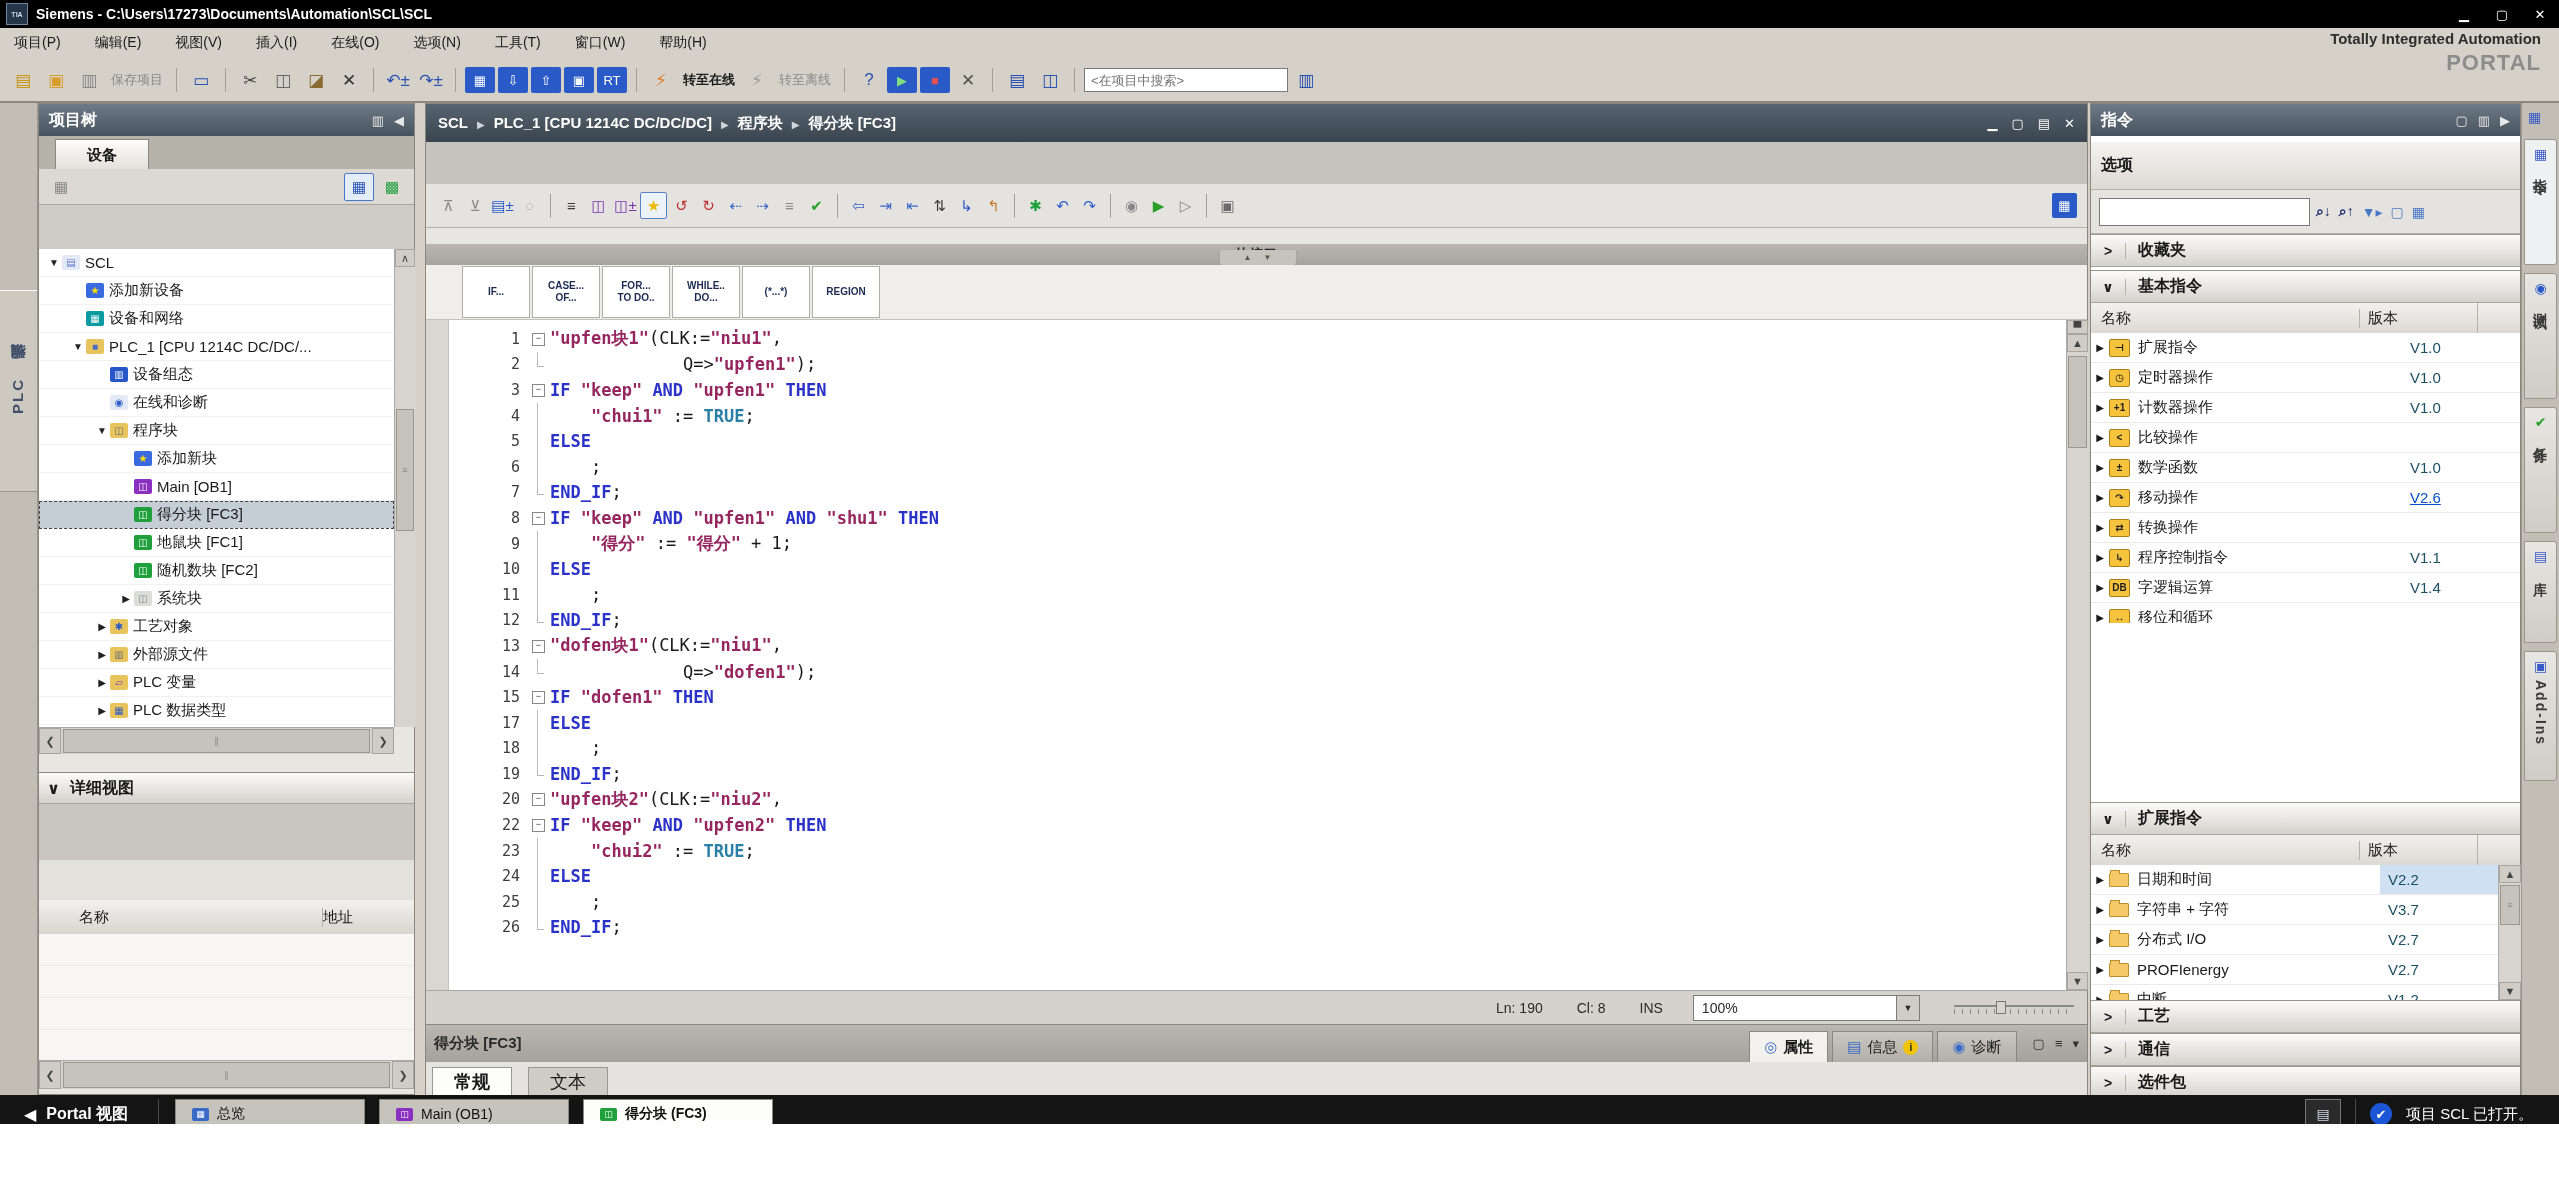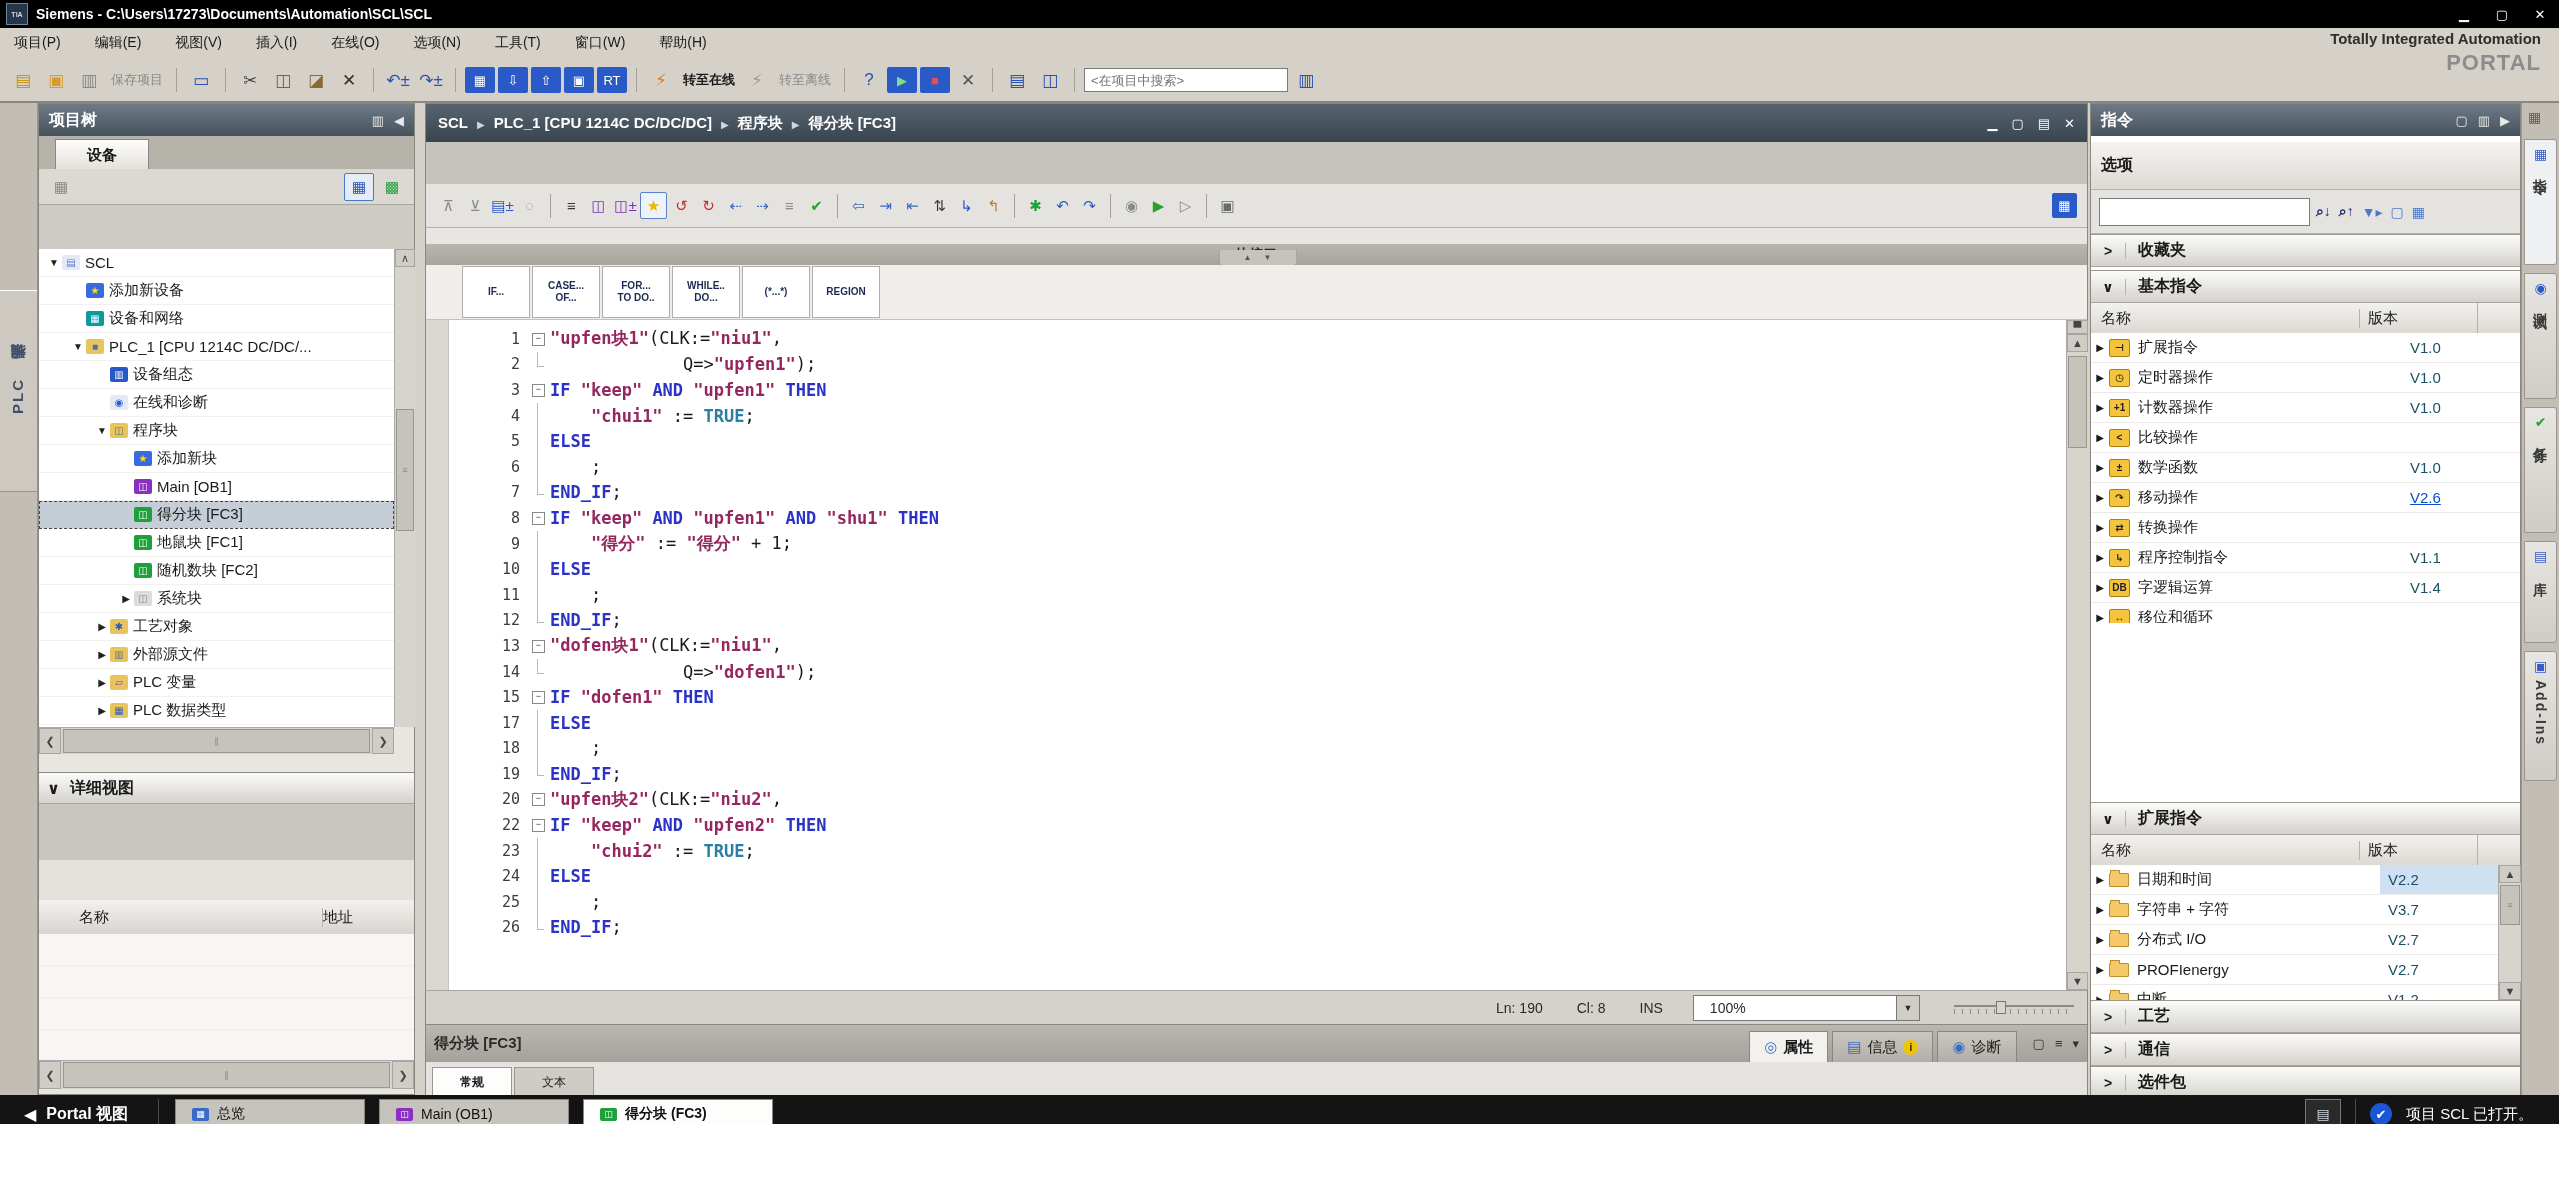--- a/index.html
+++ b/index.html
@@ -80,36 +80,36 @@
   .fold.end::before{content:"";position:absolute;left:9px;top:0;height:55%;width:1px;background:#b8b8b8}
   .fold.end::after{content:"";position:absolute;left:9px;top:55%;width:7px;height:1px;background:#b8b8b8}
   .code{font-family:"DejaVu Sans Mono",monospace;font-size:17px;white-space:pre}
   .code .k{color:#2b32c8;font-weight:bold}
   .code .t{color:#96265f;font-weight:bold}
   .code .c{color:#2a7fa6;font-weight:bold}
   .code .p{color:#1a1a1a}
   #code-vscroll{left:1640px;top:216px;width:21px;height:670px;background:#d7d4ce;border-left:1px solid #aaa}
   #ed-status{left:0;top:886px;right:0;height:34px;background:#d5d2cc;border-top:1px solid #a8a5a0;display:flex;align-items:center;font-size:14px;color:#2a2a2a}
   #zoom-combo{width:225px;height:24px;background:#fff;border:1px solid #7a7a7a;display:flex;align-items:center;font-size:14px}
-  #zoom-combo .zval{flex:1;padding-left:16px}
+  #zoom-combo .zval{flex:1;padding-left:8px}
   #zoom-combo .zbtn{width:22px;height:100%;background:#d0cdc7;border-left:1px solid #7a7a7a;display:flex;align-items:center;justify-content:center;font-size:9px}
   #zoom-slider{width:120px;height:14px;position:relative;margin-left:34px}
   #zoom-slider .track{position:absolute;left:0;right:0;top:4px;height:2px;background:#8a8a8a}
   #zoom-slider .ticks{position:absolute;left:0;right:0;top:8px;height:5px;background:repeating-linear-gradient(90deg,#8a8a8a 0 1px,transparent 1px 8px)}
   #zoom-slider .thumb{position:absolute;left:42px;top:0;width:8px;height:11px;background:#d8d5cf;border:1px solid #777}
 
   
   #inspector{left:0;top:920px;right:0;height:38px;background:linear-gradient(180deg,#bab7b1,#a5a29c);border-top:1px solid #8a877f;display:flex;align-items:flex-end;padding:0 8px;box-sizing:border-box}
   #insp-title{align-self:center;font-weight:bold;font-size:15px;color:#2a2a2a;margin-right:auto}
   .insp-tab{height:30px;display:flex;align-items:center;gap:6px;padding:0 14px;font-size:15px;border:1px solid #8a877f;border-bottom:none;background:linear-gradient(180deg,#cac7c1,#b2afa9);margin-left:4px}
   .insp-tab.active{background:#f2f1ee;font-weight:bold}
   .badge-i{width:15px;height:15px;border-radius:50%;background:#f0c400;color:#222;font-size:10px;font-weight:bold;display:flex;align-items:center;justify-content:center}
   #insp-icons{display:flex;gap:10px;align-self:center;margin-left:16px;font-size:13px;color:#333}
   #subtabs{left:0;top:958px;right:0;height:34px;background:#e5e3df;display:flex;align-items:flex-end;padding-left:6px;box-sizing:border-box}
-  .subtab{width:78px;height:28px;display:flex;align-items:center;justify-content:center;font-size:12px;border:1px solid #9a978f;border-bottom:none;background:#cfccc6;margin-right:2px}
+  .subtab{width:78px;height:28px;display:flex;align-items:center;justify-content:center;font-size:18px;border:1px solid #9a978f;border-bottom:none;background:#cfccc6;margin-right:16px}
   .subtab.active{background:#fdfdfc;font-weight:bold}
 
   
   #instr-panel{left:2090px;top:103px;width:431px;height:992px;background:#fff;border:1px solid #8a877f;box-sizing:border-box}
   #opt-row{left:0;top:38px;right:0;height:48px;background:linear-gradient(180deg,#f4f3f1,#dddad4);border-bottom:1px solid #b5b2aa;display:flex;align-items:center;padding:0 10px;box-sizing:border-box;font-weight:bold;font-size:16px}
   #search-row{left:0;top:86px;right:0;height:44px;background:#e5e3df;border-bottom:1px solid #b5b2aa;display:flex;align-items:center;padding:0 8px;gap:6px;box-sizing:border-box}
   #search-row input{width:205px;height:24px;border:1px solid #7a7a7a;background:#fff;font-family:inherit}
   .sec-head{position:absolute;left:0;right:0;height:33px;background:linear-gradient(180deg,#fbfbfa,#d5d2cc);border-top:1px solid #9a978f;border-bottom:1px solid #a8a5a0;display:flex;align-items:center;font-weight:bold;font-size:16px;box-sizing:border-box}
   .sec-head .chev{width:34px;text-align:center;font-size:14px;border-right:1px solid #b5b2aa;font-weight:bold}
   .sec-head .lbl{padding-left:12px}

